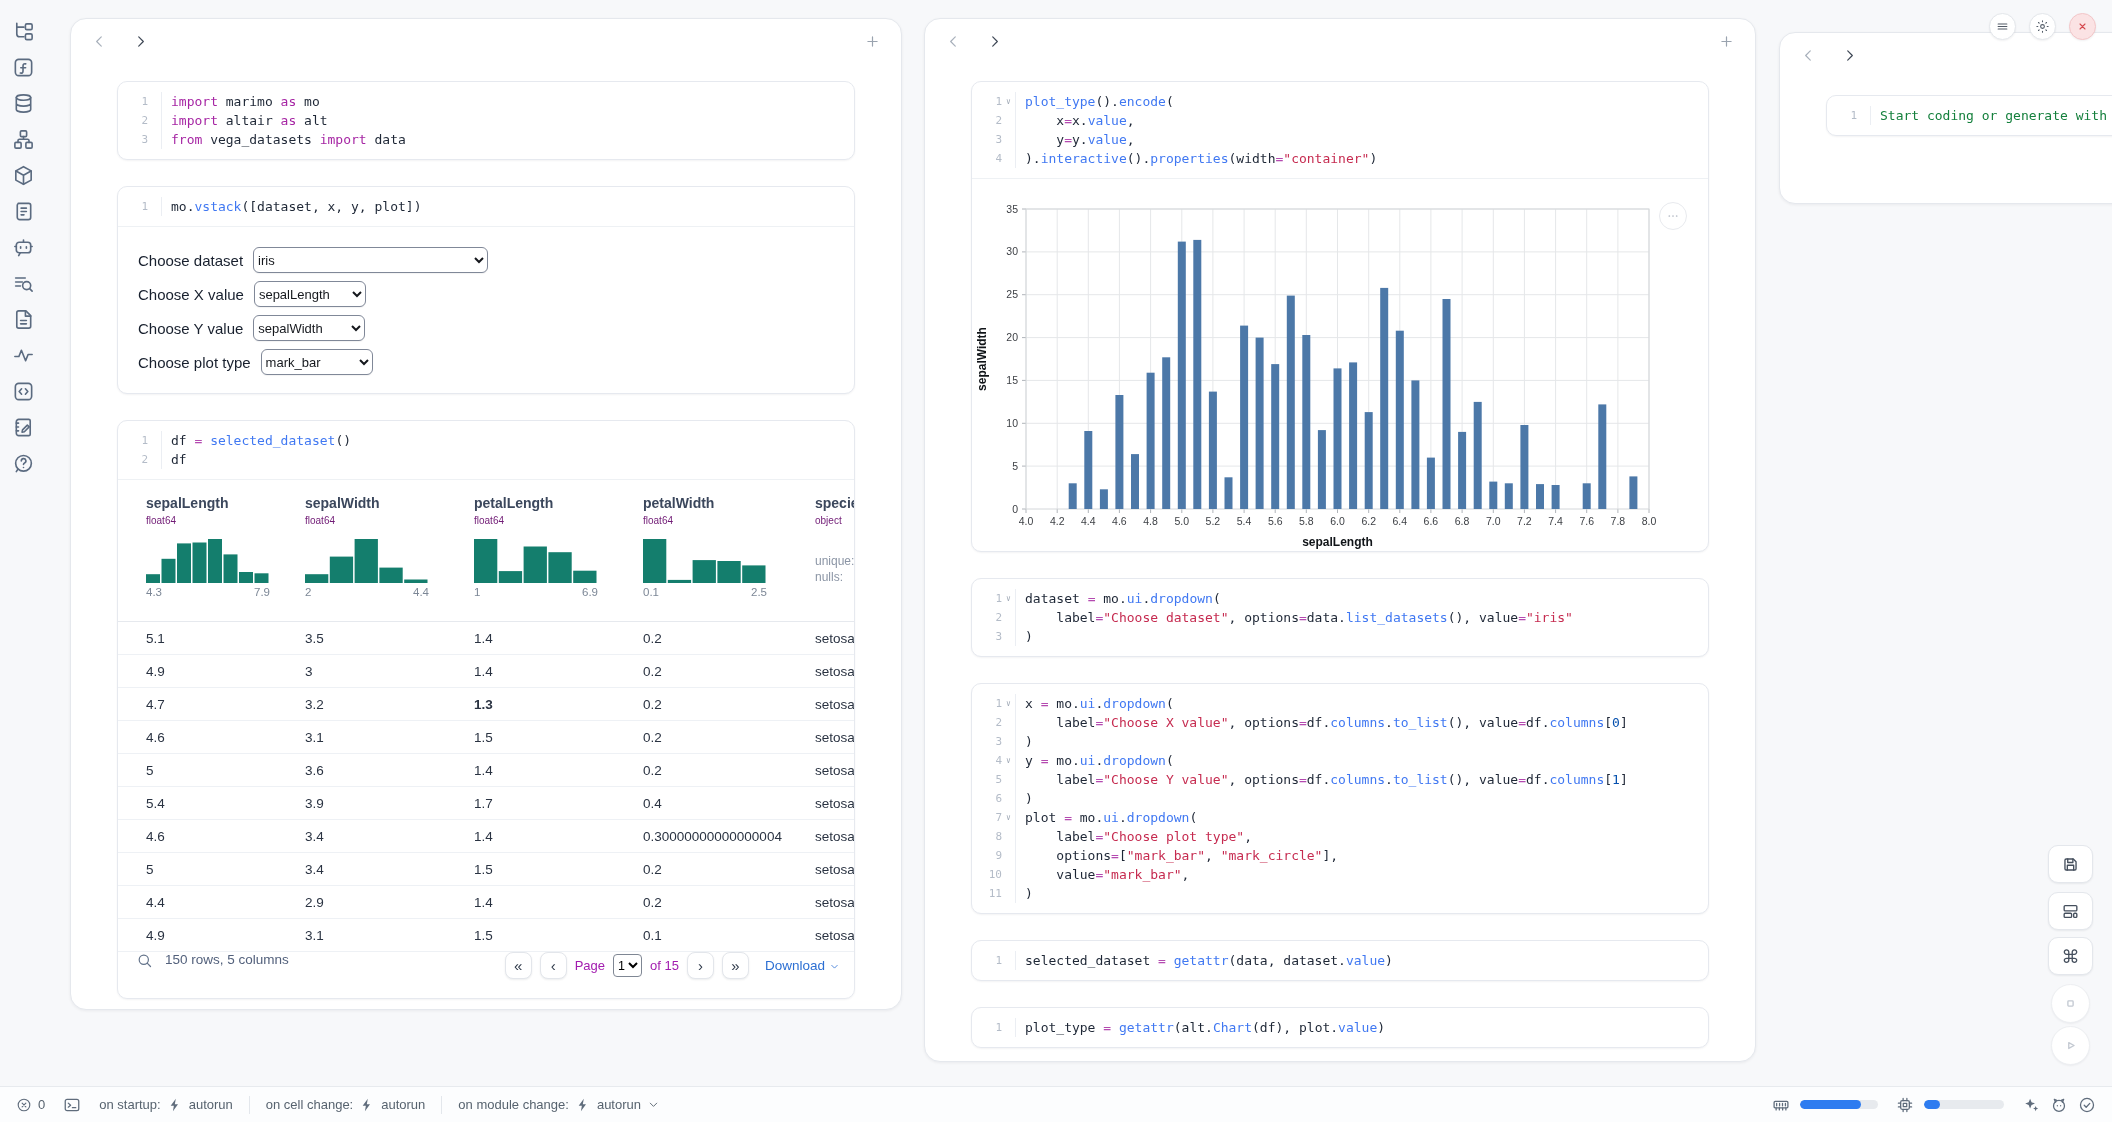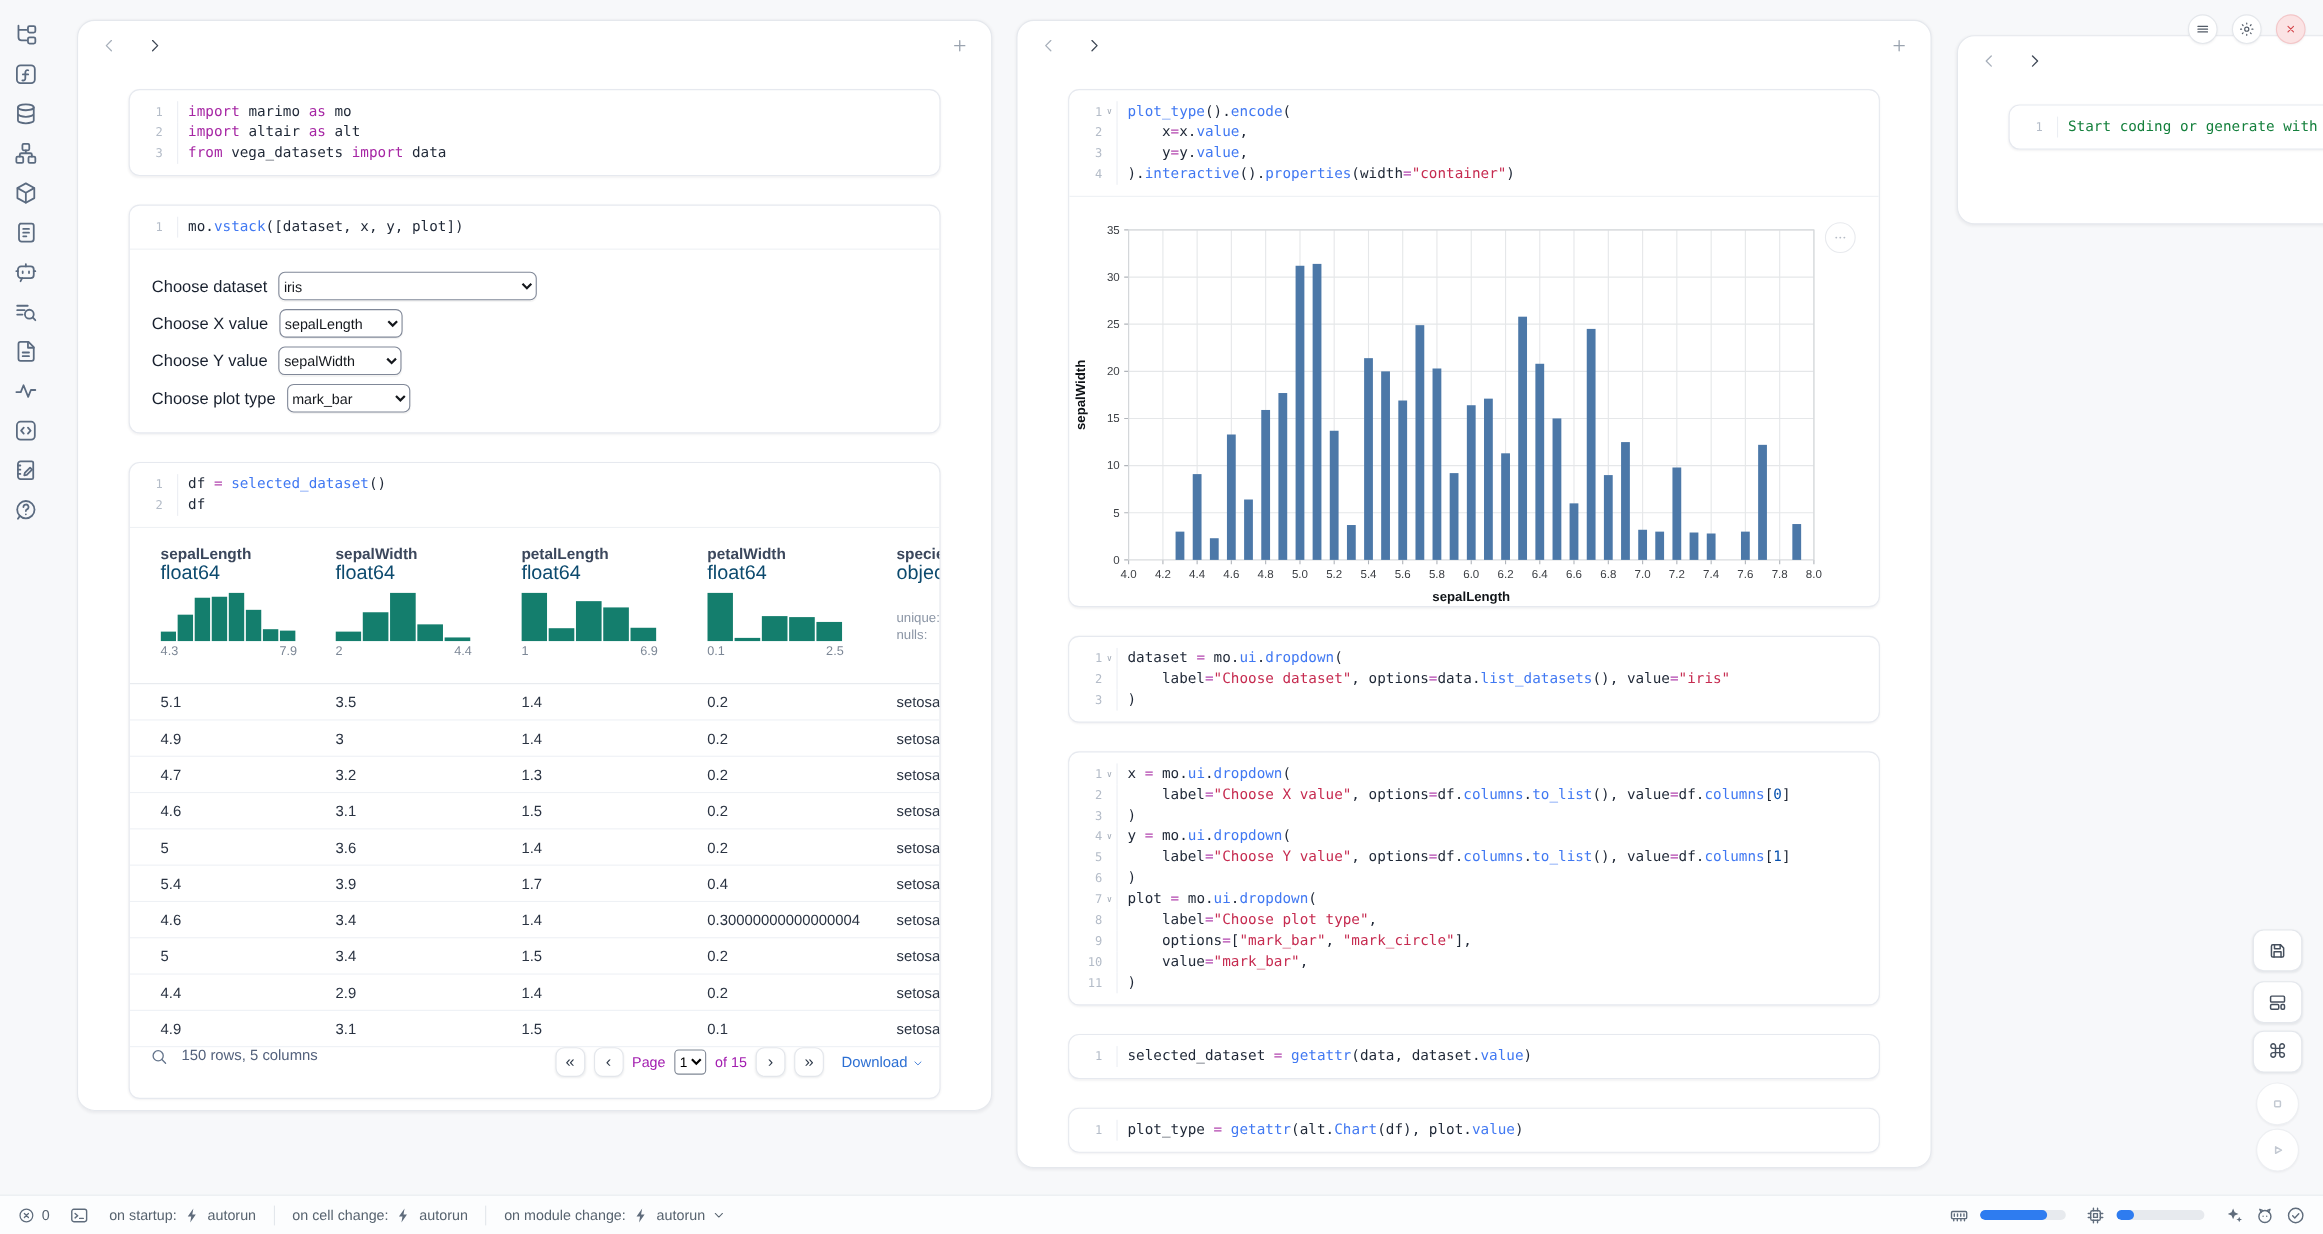--- a/index.html
+++ b/index.html
@@ -40,21 +40,21 @@
   .ctl-row{display:flex;align-items:center;height:34px}
   .ctl-label{font-size:15px;color:#18202e;margin-right:10px}
   select.ctl{height:26px;border:1px solid #808898;border-radius:6px;background:#fff;font-size:13px;color:#15181d;
     box-shadow:0 1px 1px rgba(0,0,0,.05);width:112px}
   select.ctl.wide{width:235px}
   
   .table-out{position:relative}
   .thead{position:relative;height:142px;border-bottom:1px solid #e6e9ee}
   .tcol{position:absolute;top:14px;width:152px}
   .tcol-name{font-size:14px;font-weight:bold;color:#3b475c;line-height:18px;white-space:nowrap}
-  .tcol-type{font-size:18px;color:#0c4a6e;line-height:17px;white-space:nowrap}
+  .tcol-type{font-size:10px;color:#701a75;line-height:17px;white-space:nowrap}
   .tcol-hist{margin-top:8px;height:46px}
   .tcol-range{margin-top:3px;width:124px;display:flex;justify-content:space-between;font-size:11.5px;color:#7c8796}
   .tcol-meta{margin-top:24px;font-size:12px;color:#8b95a5;line-height:16px;white-space:nowrap}
   .trow{position:relative;height:33px;border-bottom:1px solid #eef1f5}
   .tcell{position:absolute;top:0;font-size:13.5px;color:#2a3342;line-height:33px;white-space:nowrap}
   .tfoot{height:46px;display:flex;align-items:flex-start;padding:0 14px 0 18px;font-size:13.5px;color:#53617c}
   .tfoot .searchic{width:17px;height:17px;color:#64748b;margin-right:12px;cursor:pointer}
   .tfoot .searchic svg{width:100%;height:100%}
   .pager{margin-left:auto;display:flex;align-items:center;gap:8px}
   .pg-btn{width:27px;height:27px;border:1px solid #e3e6eb;border-radius:8px;background:#fff;
@@ -332,21 +332,21 @@
           <div class="trow">
             <span class="tcell" style="left: 28px;">4.9</span>
             <span class="tcell" style="left: 187px;">3</span>
             <span class="tcell" style="left: 356px;">1.4</span>
             <span class="tcell" style="left: 525px;">0.2</span>
             <span class="tcell" style="left: 697px;">setosa</span>
           </div>
           <div class="trow">
             <span class="tcell" style="left: 28px;">4.7</span>
             <span class="tcell" style="left: 187px;">3.2</span>
-            <span class="tcell" style="left: 356px;">1.3</span>
+            <span class="tcell" style="left: 356px; font-weight: bold;">1.3</span>
             <span class="tcell" style="left: 525px;">0.2</span>
             <span class="tcell" style="left: 697px;">setosa</span>
           </div>
           <div class="trow">
             <span class="tcell" style="left: 28px;">4.6</span>
             <span class="tcell" style="left: 187px;">3.1</span>
             <span class="tcell" style="left: 356px;">1.5</span>
             <span class="tcell" style="left: 525px;">0.2</span>
             <span class="tcell" style="left: 697px;">setosa</span>
           </div>

